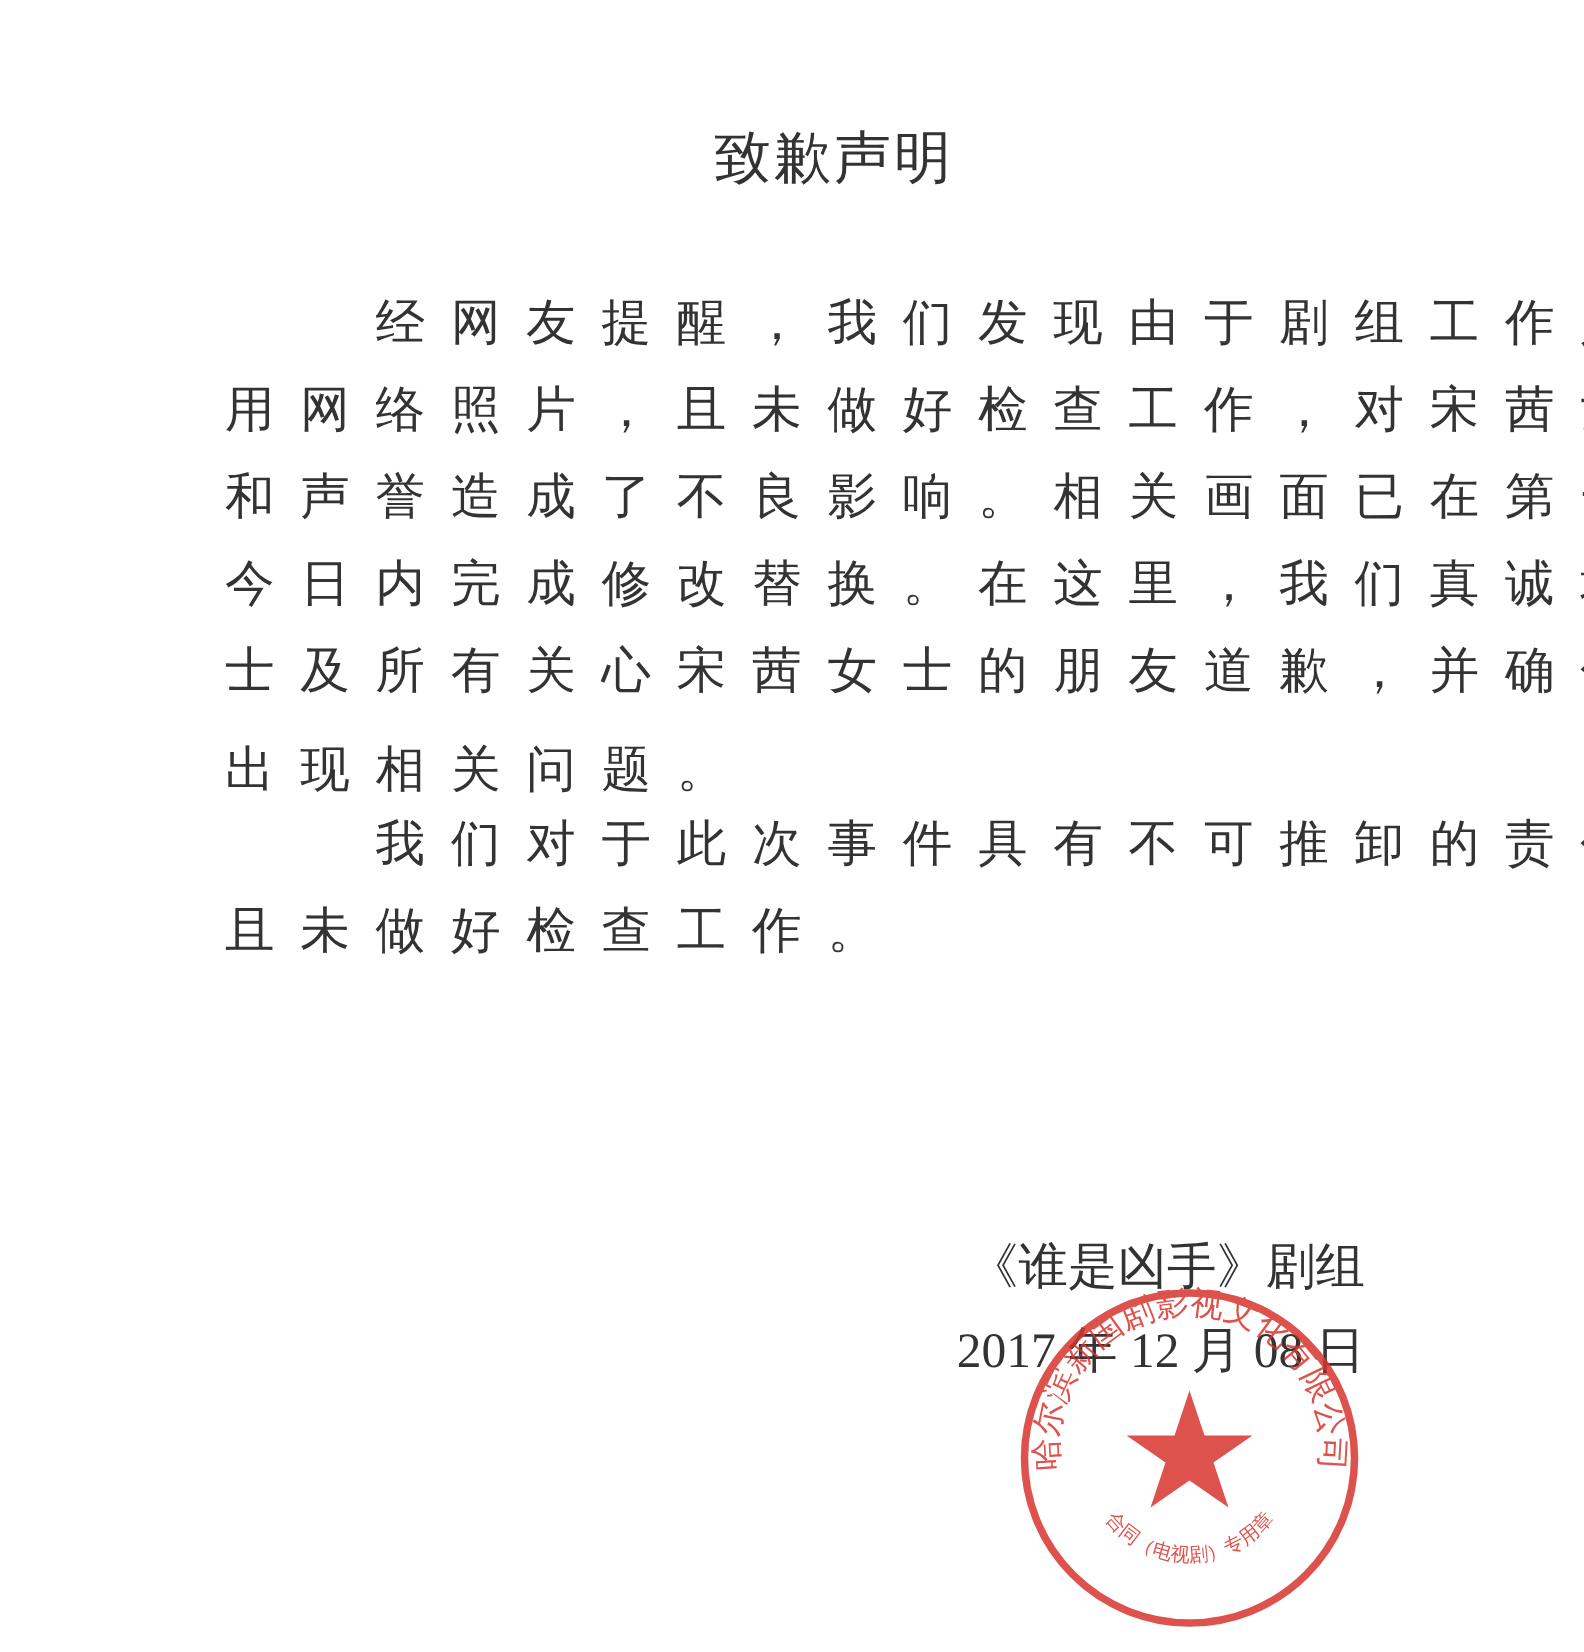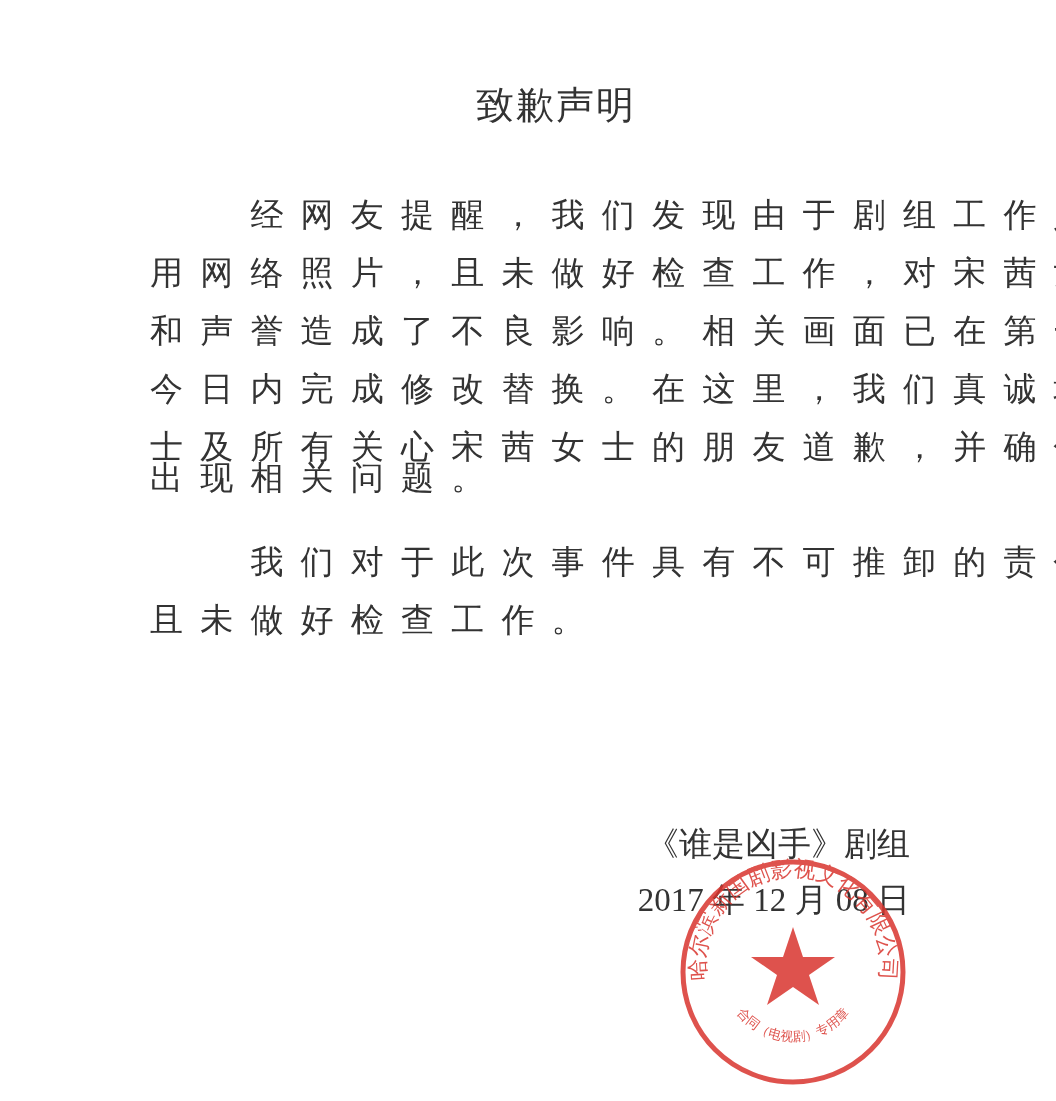--- a/index.html
+++ b/index.html
@@ -34,21 +34,21 @@
 
 <div>
   <div class="title">致歉声明</div>
 
   <div>
     <div class="line" style="top:193px">　　经网友提醒，我们发现由于剧组工作人员擅自使</div>
     <div class="line" style="top:251px">用网络照片，且未做好检查工作，对宋茜女士的形象</div>
     <div class="line" style="top:309px">和声誉造成了不良影响。相关画面已在第一时间处理，</div>
     <div class="line" style="top:367px">今日内完成修改替换。在这里，我们真诚地向宋茜女</div>
     <div class="line" style="top:425px">士及所有关心宋茜女士的朋友道歉，并确保后续不再</div>
-    <div class="line" style="top:456px">出现相关问题。</div>
+    <div class="line" style="top:491px">出现相关问题。</div>
   </div>
 
   <div>
     <div class="line" style="top:540px">　　我们对于此次事件具有不可推卸的责任，再次向</div>
     <div class="line" style="top:598px">且未做好检查工作。</div>
   </div>
 
   <div class="sig" style="top:822px">《谁是凶手》剧组</div>
   <div class="sig date" style="top:878px">2017 年 12 月 08 日</div>
 

